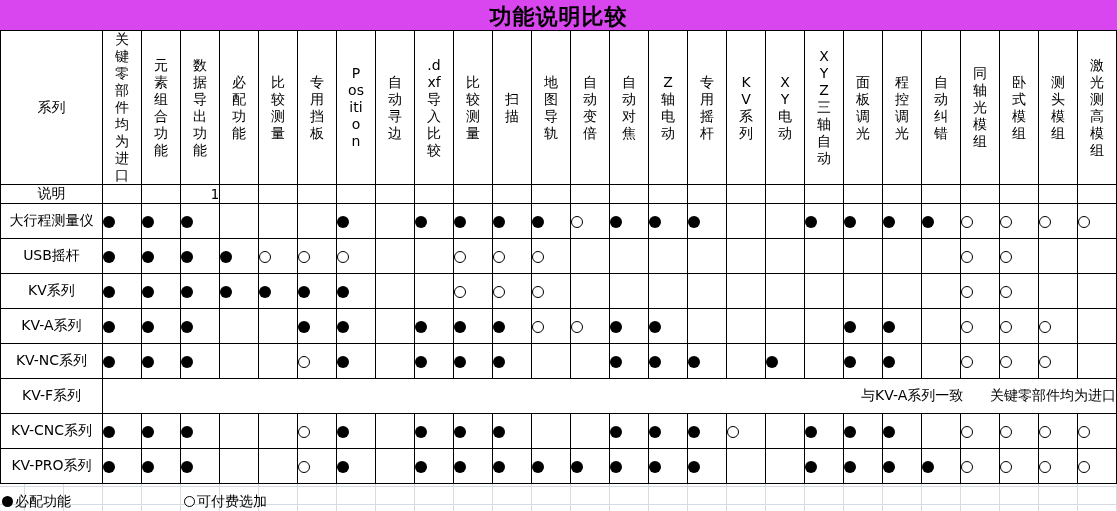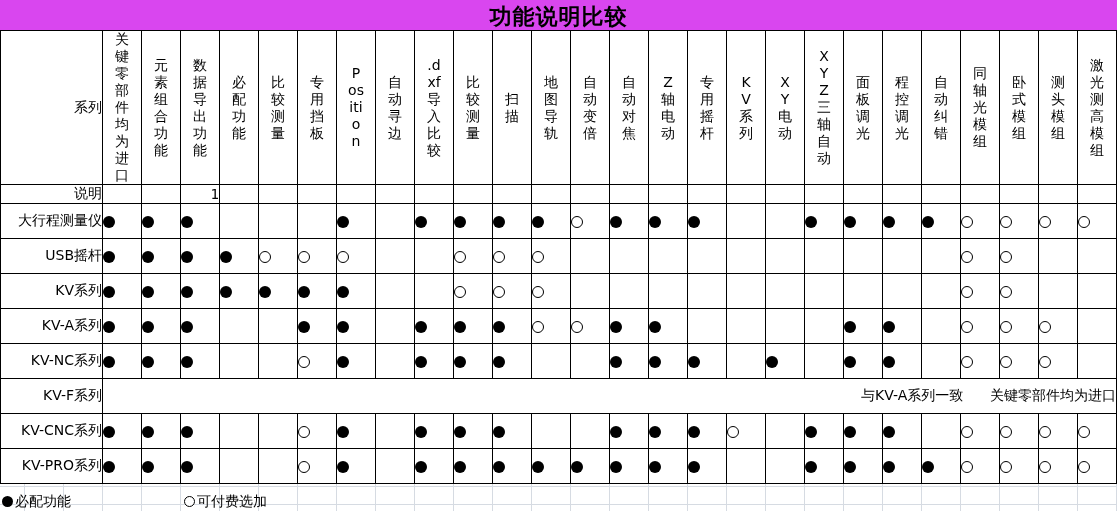--- a/index.html
+++ b/index.html
@@ -29,21 +29,21 @@
   }
   table.grid td, table.grid th {
     border: 1.5px solid #000; padding: 0; font-weight: normal;
     font-size: 14px; vertical-align: middle;
   }
   table.grid col.c0 { width: 102px; }
   table.grid col.cf { width: 39px; }
   tr.hdr { height: 146px; }
   tr.note { height: 18px; }
   tr.row { height: 35px; }
-  th.lbl, td.lbl { text-align: right; padding-left: 2px; white-space: nowrap; font-size: 14px; margin-left: 48px; }
+  th.lbl, td.lbl { text-align: center; padding-left: 2px; white-space: nowrap; font-size: 14px; margin-left: 48px; }
   th.feat {
     text-align: center; vertical-align: middle;
   }
   .vtext {
     display: inline-block; width: 16px; word-break: break-all; line-height: 17px;
     font-size: 14px; text-align: center;
   }
   td.cell { text-align: left; padding-left: 3px; }
   td.num { text-align: right; padding-right: 3px; font-size: 12px;
     font-family: "DejaVu Sans Mono", "Liberation Mono", monospace; }

